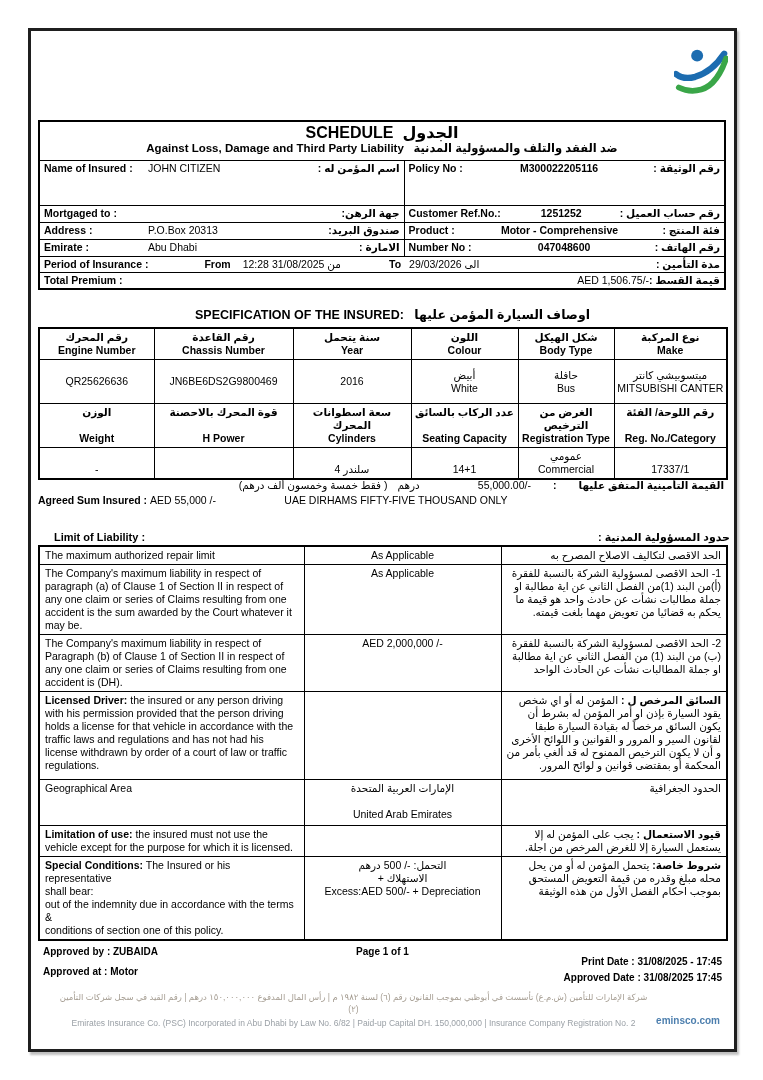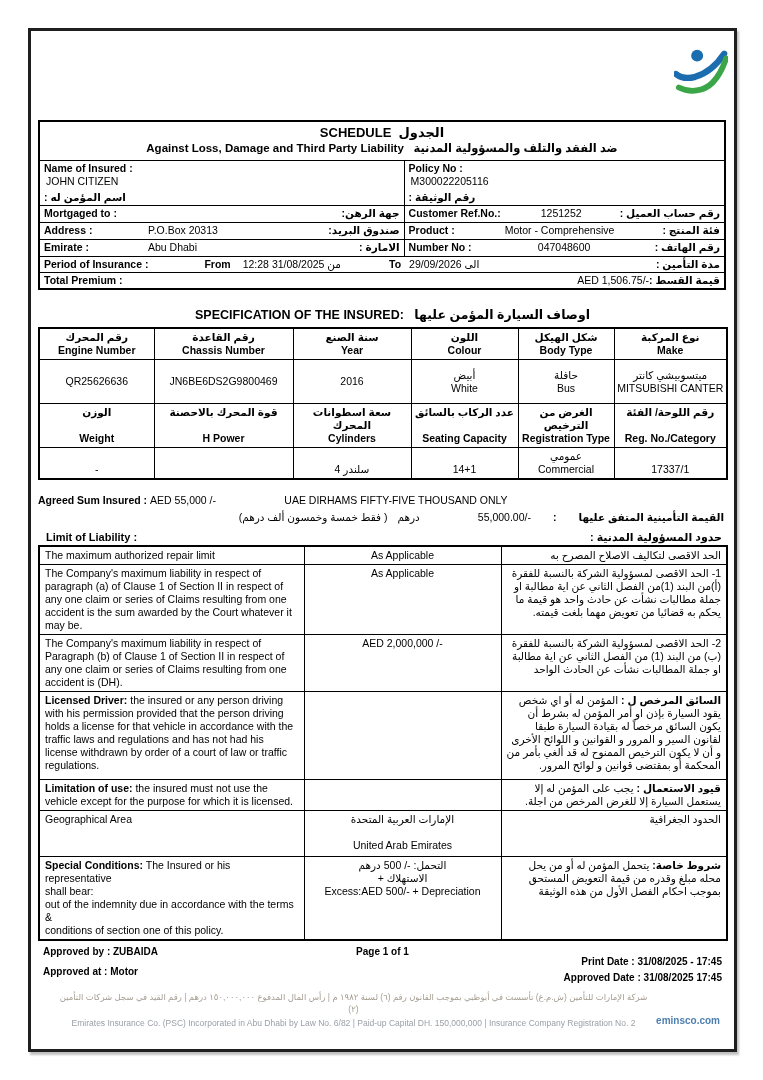--- a/index.html
+++ b/index.html
@@ -19,33 +19,33 @@
 
   
   .logo { position: absolute; top: 16px; right: 6px; display: flex; align-items: center; gap: 3px; }
   .logo-text { text-align: center; }
   .logo-ar { color: #3aa648; font-weight: bold; font-size: 16px; line-height: 18px; letter-spacing: 1px; }
   .logo-en { color: #1c6cb0; font-weight: bold; font-size: 18.5px; line-height: 21px; }
 
   
   .policy-table { position: absolute; left: 7px; top: 89px; width: 688px; border: 2px solid #000; }
   .pt-title { border-bottom: 1px solid #000; text-align: center; padding: 3px 0 4px; }
-  .pt-title-line1 { font-size: 13px; font-weight: bold; line-height: 16px; }
+  .pt-title-line1 { font-size: 16px; font-weight: bold; line-height: 16px; }
   .pt-title-line2 { font-size: 11.5px; font-weight: bold; line-height: 15px; }
   .pt-row { display: flex; border-bottom: 1px solid #000; }
   .pt-row:last-child { border-bottom: none; }
   .pt-half { display: flex; padding: 1px 4px; align-items: flex-start; }
   .pt-left  { width: 53.3%; border-right: 1px solid #000; }
   .pt-right { width: 46.7%; }
-  .pt-name-row .pt-half { height: 44px; flex-direction: column; }
+  .pt-name-row .pt-half { height: 44px; }
   .pt-sm .pt-half { min-height: 16px; }
   .pt-label { font-weight: bold; white-space: nowrap; }
   .pt-left .pt-label { width: 102px; }
   .pt-val { flex: 1; text-align: left; padding-left: 2px; }
-  .pt-right .pt-val { text-align: center; }
+  .pt-right .pt-val { text-align: center; font-weight: bold; }
   .pt-ar { font-weight: bold; white-space: nowrap; direction: rtl; }
   .pt-period { display: flex; width: 100%; padding: 1px 4px; align-items: flex-start; }
   .pt-period .from-lbl { margin-left: 56px; }
   .pt-period .from-val { margin-left: 12px; }
   .pt-period .to-lbl { margin-left: 48px; }
   .pt-period .to-val { margin-left: 8px; }
   .pt-period .pt-ar { margin-left: auto; }
   .pt-premium { display: flex; width: 100%; padding: 1px 4px; }
   .pt-premium .pt-val { flex: 1; text-align: right; }
 
@@ -56,31 +56,31 @@
   .spec-table { border: 2px solid #000; }
   .spec-table .hdr { font-weight: bold; }
   .sp-ar { direction: rtl; }
   .r-h1 td { height: 30px; }
   .r-v1 td { height: 44px; }
   .r-h2 td { height: 44px; vertical-align: top; }
   .r-h2 td .cellstack { display: flex; flex-direction: column; justify-content: space-between; height: 100%; }
   .r-v2 td { height: 26px; vertical-align: bottom; }
 
   
-  .agreed1 { position: absolute; left: 7px; top: 448px; width: 688px; display: flex; justify-content: flex-end; align-items: flex-start; margin-top: 32px; }
+  .agreed1 { position: absolute; left: 7px; top: 448px; width: 688px; display: flex; justify-content: flex-end; align-items: flex-start; }
   .agreed1 .words-ar { direction: rtl; }
   .agreed1 .dirham { margin-left: 10px; }
   .agreed1 .amount { margin-left: 10px; padding-left: 48px; }
   .agreed1 .colon { margin-left: 22px; font-weight: bold; }
   .agreed1 .ar-lbl { margin-left: 22px; margin-right: 2px; font-weight: bold; direction: rtl; }
   .agreed2 { position: absolute; left: 7px; top: 463px; width: 688px; display: flex; }
   .agreed2 .en-words { flex: 1; text-align: center; padding-right: 150px; }
 
   
-  .liab-head { position: absolute; left: 7px; top: 500px; width: 688px; display: flex; justify-content: space-between; font-weight: bold; font-size: 11px; }
+  .liab-head { position: absolute; left: 15px; top: 500px; width: 688px; display: flex; justify-content: space-between; font-weight: bold; font-size: 11px; }
   .liab-head .ar { direction: rtl; padding-right: 4px; }
   .liab-head .en { padding-left: 8px; }
   .liab-table { position: absolute; left: 7px; top: 514px; width: 688px; border-collapse: collapse; table-layout: fixed; border: 2px solid #000; }
   .liab-table td { border: 1px solid #000; vertical-align: top; padding: 2px 5px; }
   .lt-en { text-align: left; }
   .lt-mid { text-align: center; }
   .lt-ar { direction: rtl; text-align: right; margin-top: 29px; }
   .prelines { white-space: pre-line; }
   .geo-en { vertical-align: middle; }
   .mid-gap { height: 13px; }
@@ -176,21 +176,21 @@
         <span class="pt-ar">رقم الهاتف :</span>
       </div>
     </div>
 
     <div class="pt-row">
       <div class="pt-period">
         <span class="pt-label">Period of Insurance :</span>
         <span class="pt-label from-lbl">From</span>
         <span class="from-val">من 31/08/2025 12:28</span>
         <span class="pt-label to-lbl">To</span>
-        <span class="to-val">الى 29/09/2026</span>
+        <span class="to-val">الى 29/03/2026</span>
         <span class="pt-ar">مدة التأمين :</span>
       </div>
     </div>
 
     <div class="pt-row">
       <div class="pt-premium">
         <span class="pt-label">Total Premium :</span>
         <span class="pt-val">AED 1,506.75/-</span>
         <span class="pt-ar">قيمة القسط :</span>
       </div>
@@ -215,21 +215,21 @@
           <tr class="r-h1">
       <td class="hdr">
               <div class="sp-ar">رقم المحرك</div>
               <div>Engine Number</div>
             </td>
       <td class="hdr">
               <div class="sp-ar">رقم القاعدة</div>
               <div>Chassis Number</div>
             </td>
       <td class="hdr">
-              <div class="sp-ar">سنة الصنع</div>
+              <div class="sp-ar">سنة يتحمل</div>
               <div>Year</div>
             </td>
       <td class="hdr">
               <div class="sp-ar">اللون</div>
               <div>Colour</div>
             </td>
       <td class="hdr">
               <div class="sp-ar">شكل الهيكل</div>
               <div>Body Type</div>
             </td>
@@ -360,33 +360,33 @@
     <tr style="height:46px">
       <td class="lt-en">The Company's maximum liability in respect of Paragraph (b) of  Clause 1 of Section II in respect of any one claim or series of Claims  resulting from one accident is (DH).</td>
       <td class="lt-mid">AED 2,000,000 /-</td>
       <td class="lt-ar">2- الحد الاقصى لمسؤولية الشركة بالنسبة للفقرة (ب) من البند (1) من الفصل الثاني عن اية مطالبة او جملة المطالبات نشأت عن الحادث الواحد</td>
     </tr>
     <tr style="height:88px">
       <td class="lt-en"><b>Licensed Driver:</b><span> the insured or any person driving with his permission provided that the person driving holds a license for that vehicle in accordance with the traffic laws and regulations and has not had his license withdrawn by order of a court of law or traffic regulations.</span></td>
       <td class="lt-mid"></td>
       <td class="lt-ar"><b>السائق المرخص ل :</b><span> المؤمن له أو اي شخص يقود السيارة بإذن او أمر المؤمن له بشرط أن يكون السائق مرخصاً له بقيادة السيارة طبقا لقانون السير و المرور و القوانين و اللوائح الأخرى و أن لا يكون الترخيص الممنوح له قد ألغي بأمر من المحكمة أو بمقتضى قوانين و لوائح المرور.</span></td>
     </tr>
-    <tr style="height:30px">
-      <td class="lt-en"><b>Limitation of use:</b><span> the insured must not use the vehicle except for the purpose for which it is licensed.</span></td>
-      <td class="lt-mid"></td>
-      <td class="lt-ar"><b>قيود الاستعمال :</b><span> يجب على المؤمن له إلا يستعمل السيارة إلا للغرض المرخص من اجلة.</span></td>
-    </tr>
     <tr style="height:46px">
       <td class="lt-en geo-en">Geographical Area</td>
       <td class="lt-mid">
         <div class="sp-ar">الإمارات العربية المتحدة</div>
         <div class="mid-gap"></div>
         <div>United Arab Emirates</div>
       </td>
       <td class="lt-ar">الحدود الجغرافية</td>
+    </tr>
+    <tr style="height:30px">
+      <td class="lt-en"><b>Limitation of use:</b><span> the insured must not use the vehicle except for the purpose for which it is licensed.</span></td>
+      <td class="lt-mid"></td>
+      <td class="lt-ar"><b>قيود الاستعمال :</b><span> يجب على المؤمن له إلا يستعمل السيارة إلا للغرض المرخص من اجلة.</span></td>
     </tr>
     <tr style="height:62px">
       <td class="lt-en prelines"><b>Special Conditions:</b><span> The Insured or his representative
 shall bear:
 out of the indemnity due in accordance with the terms &amp;
 conditions of section one of this policy.</span></td>
       <td class="lt-mid">
         <div class="sp-ar">التحمل: -/ 500 درهم</div>
         <div>+ الاستهلاك</div>
         <div>Excess:AED 500/- + Depreciation</div>

